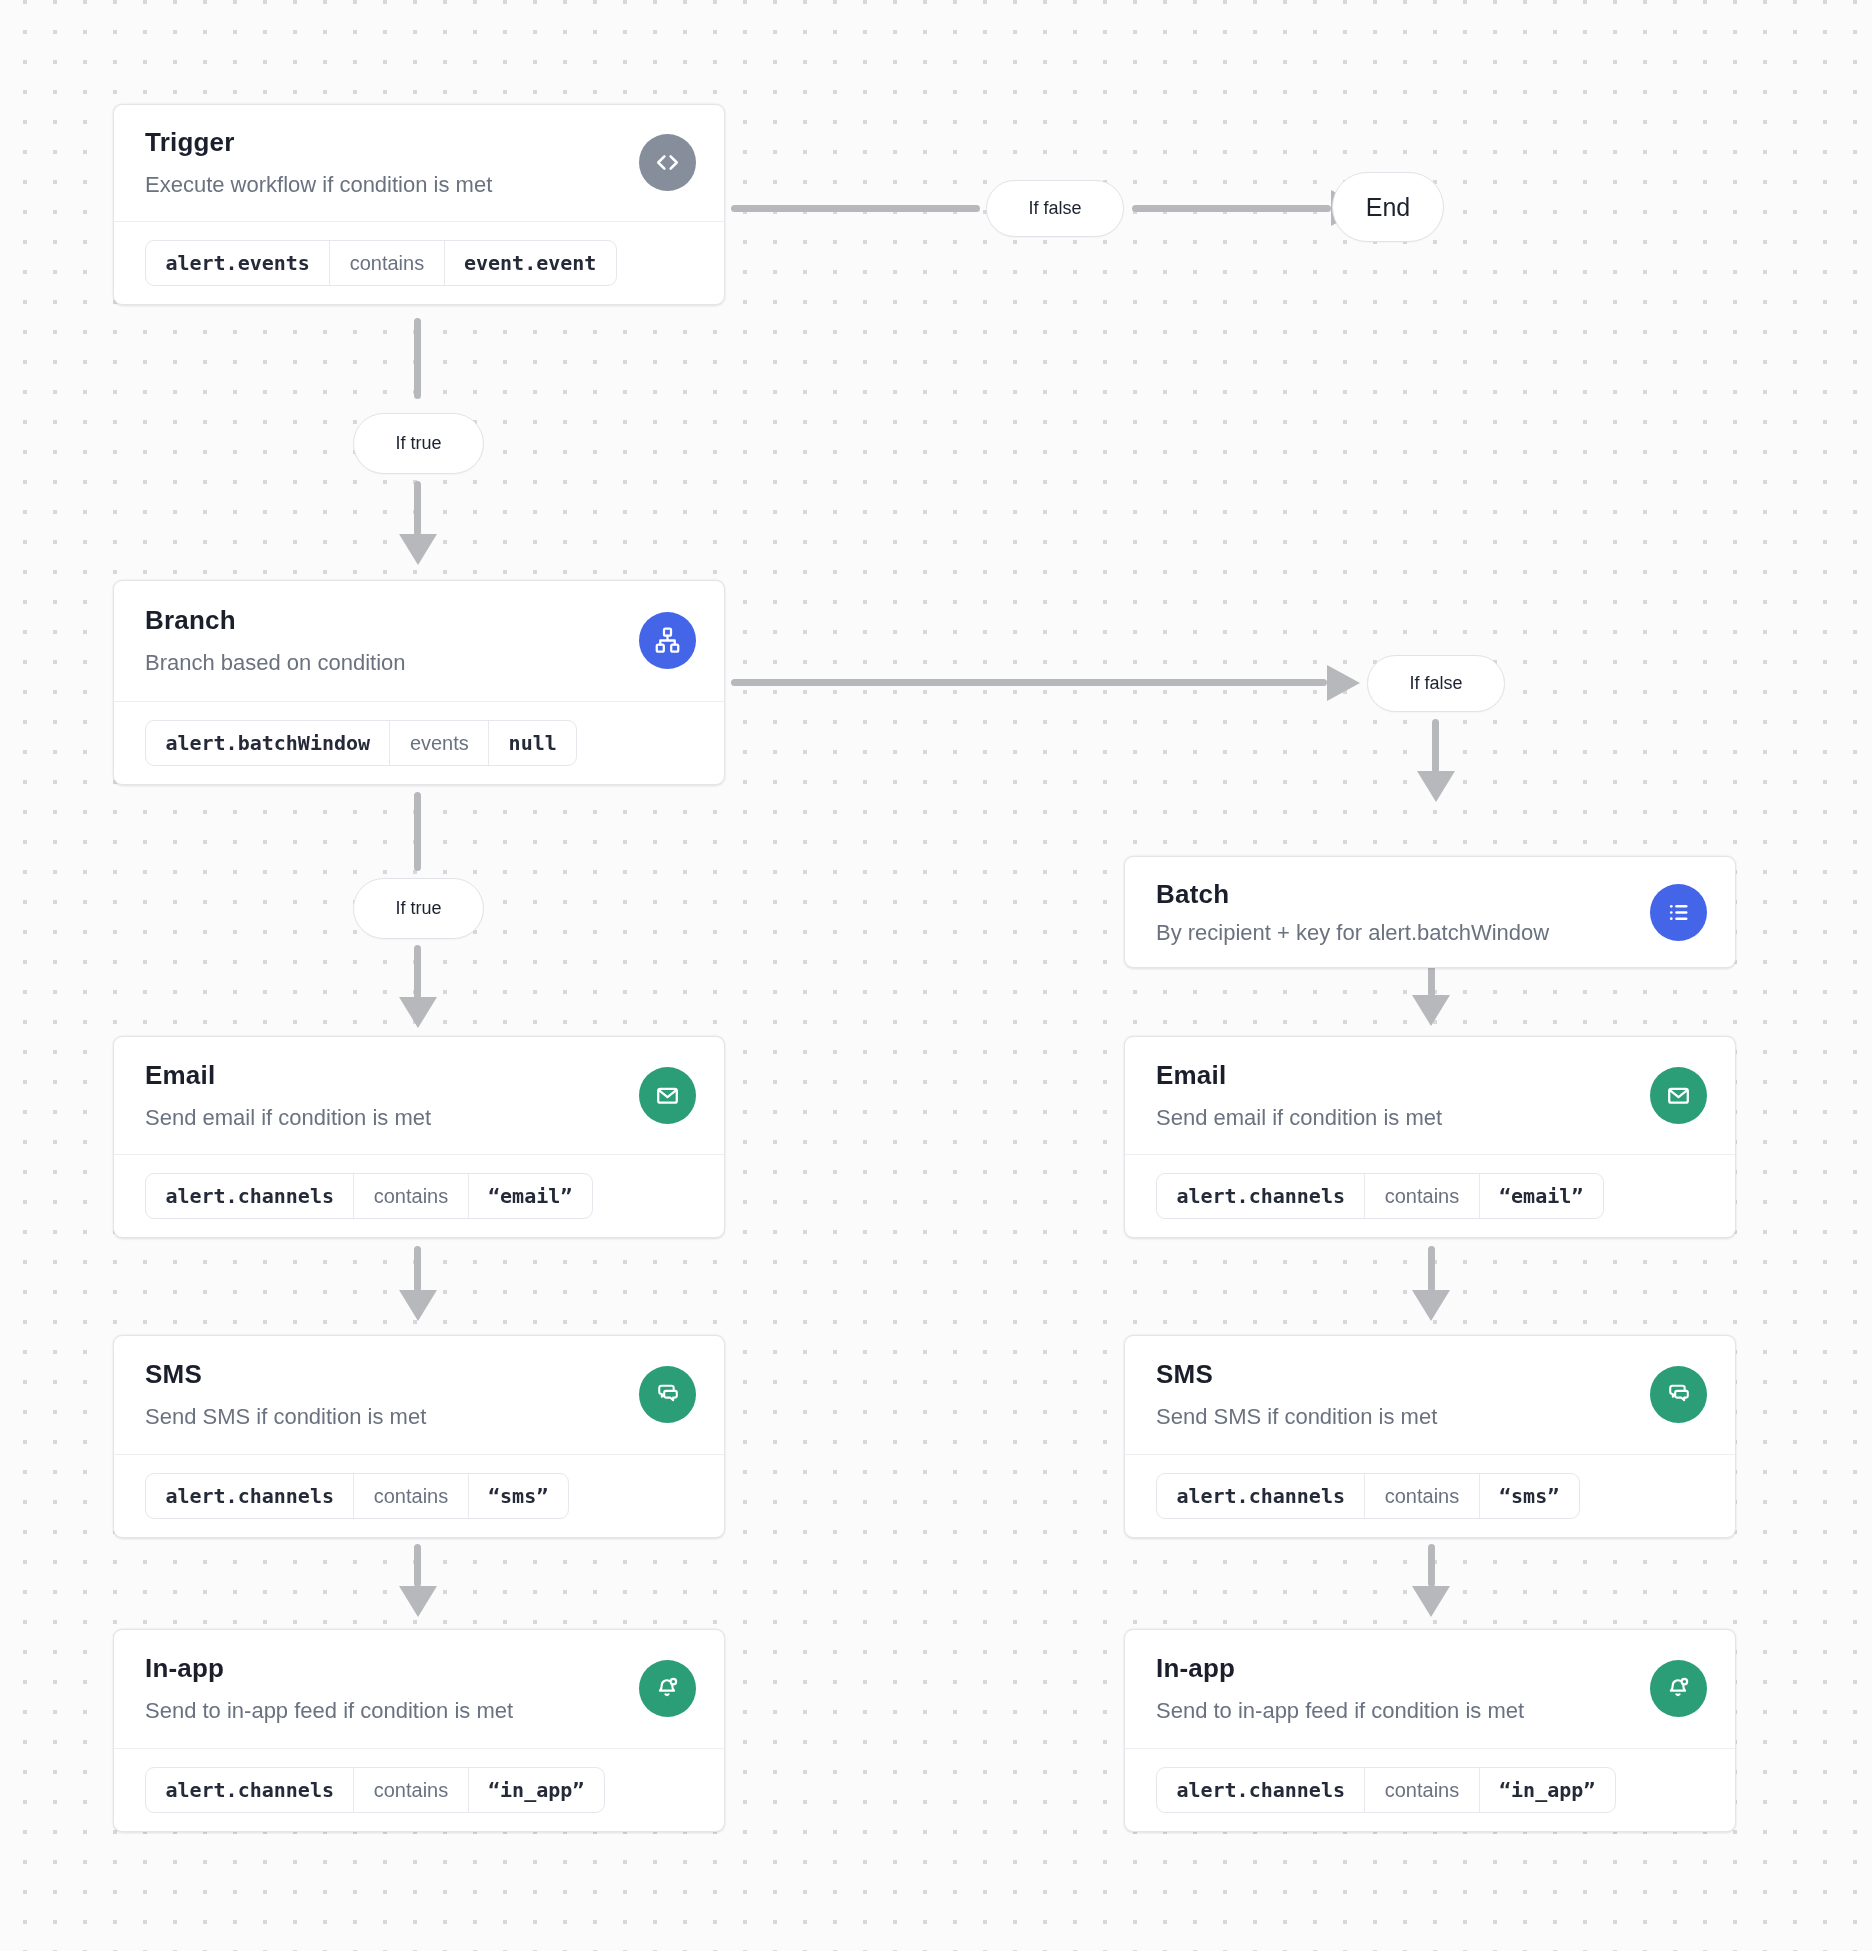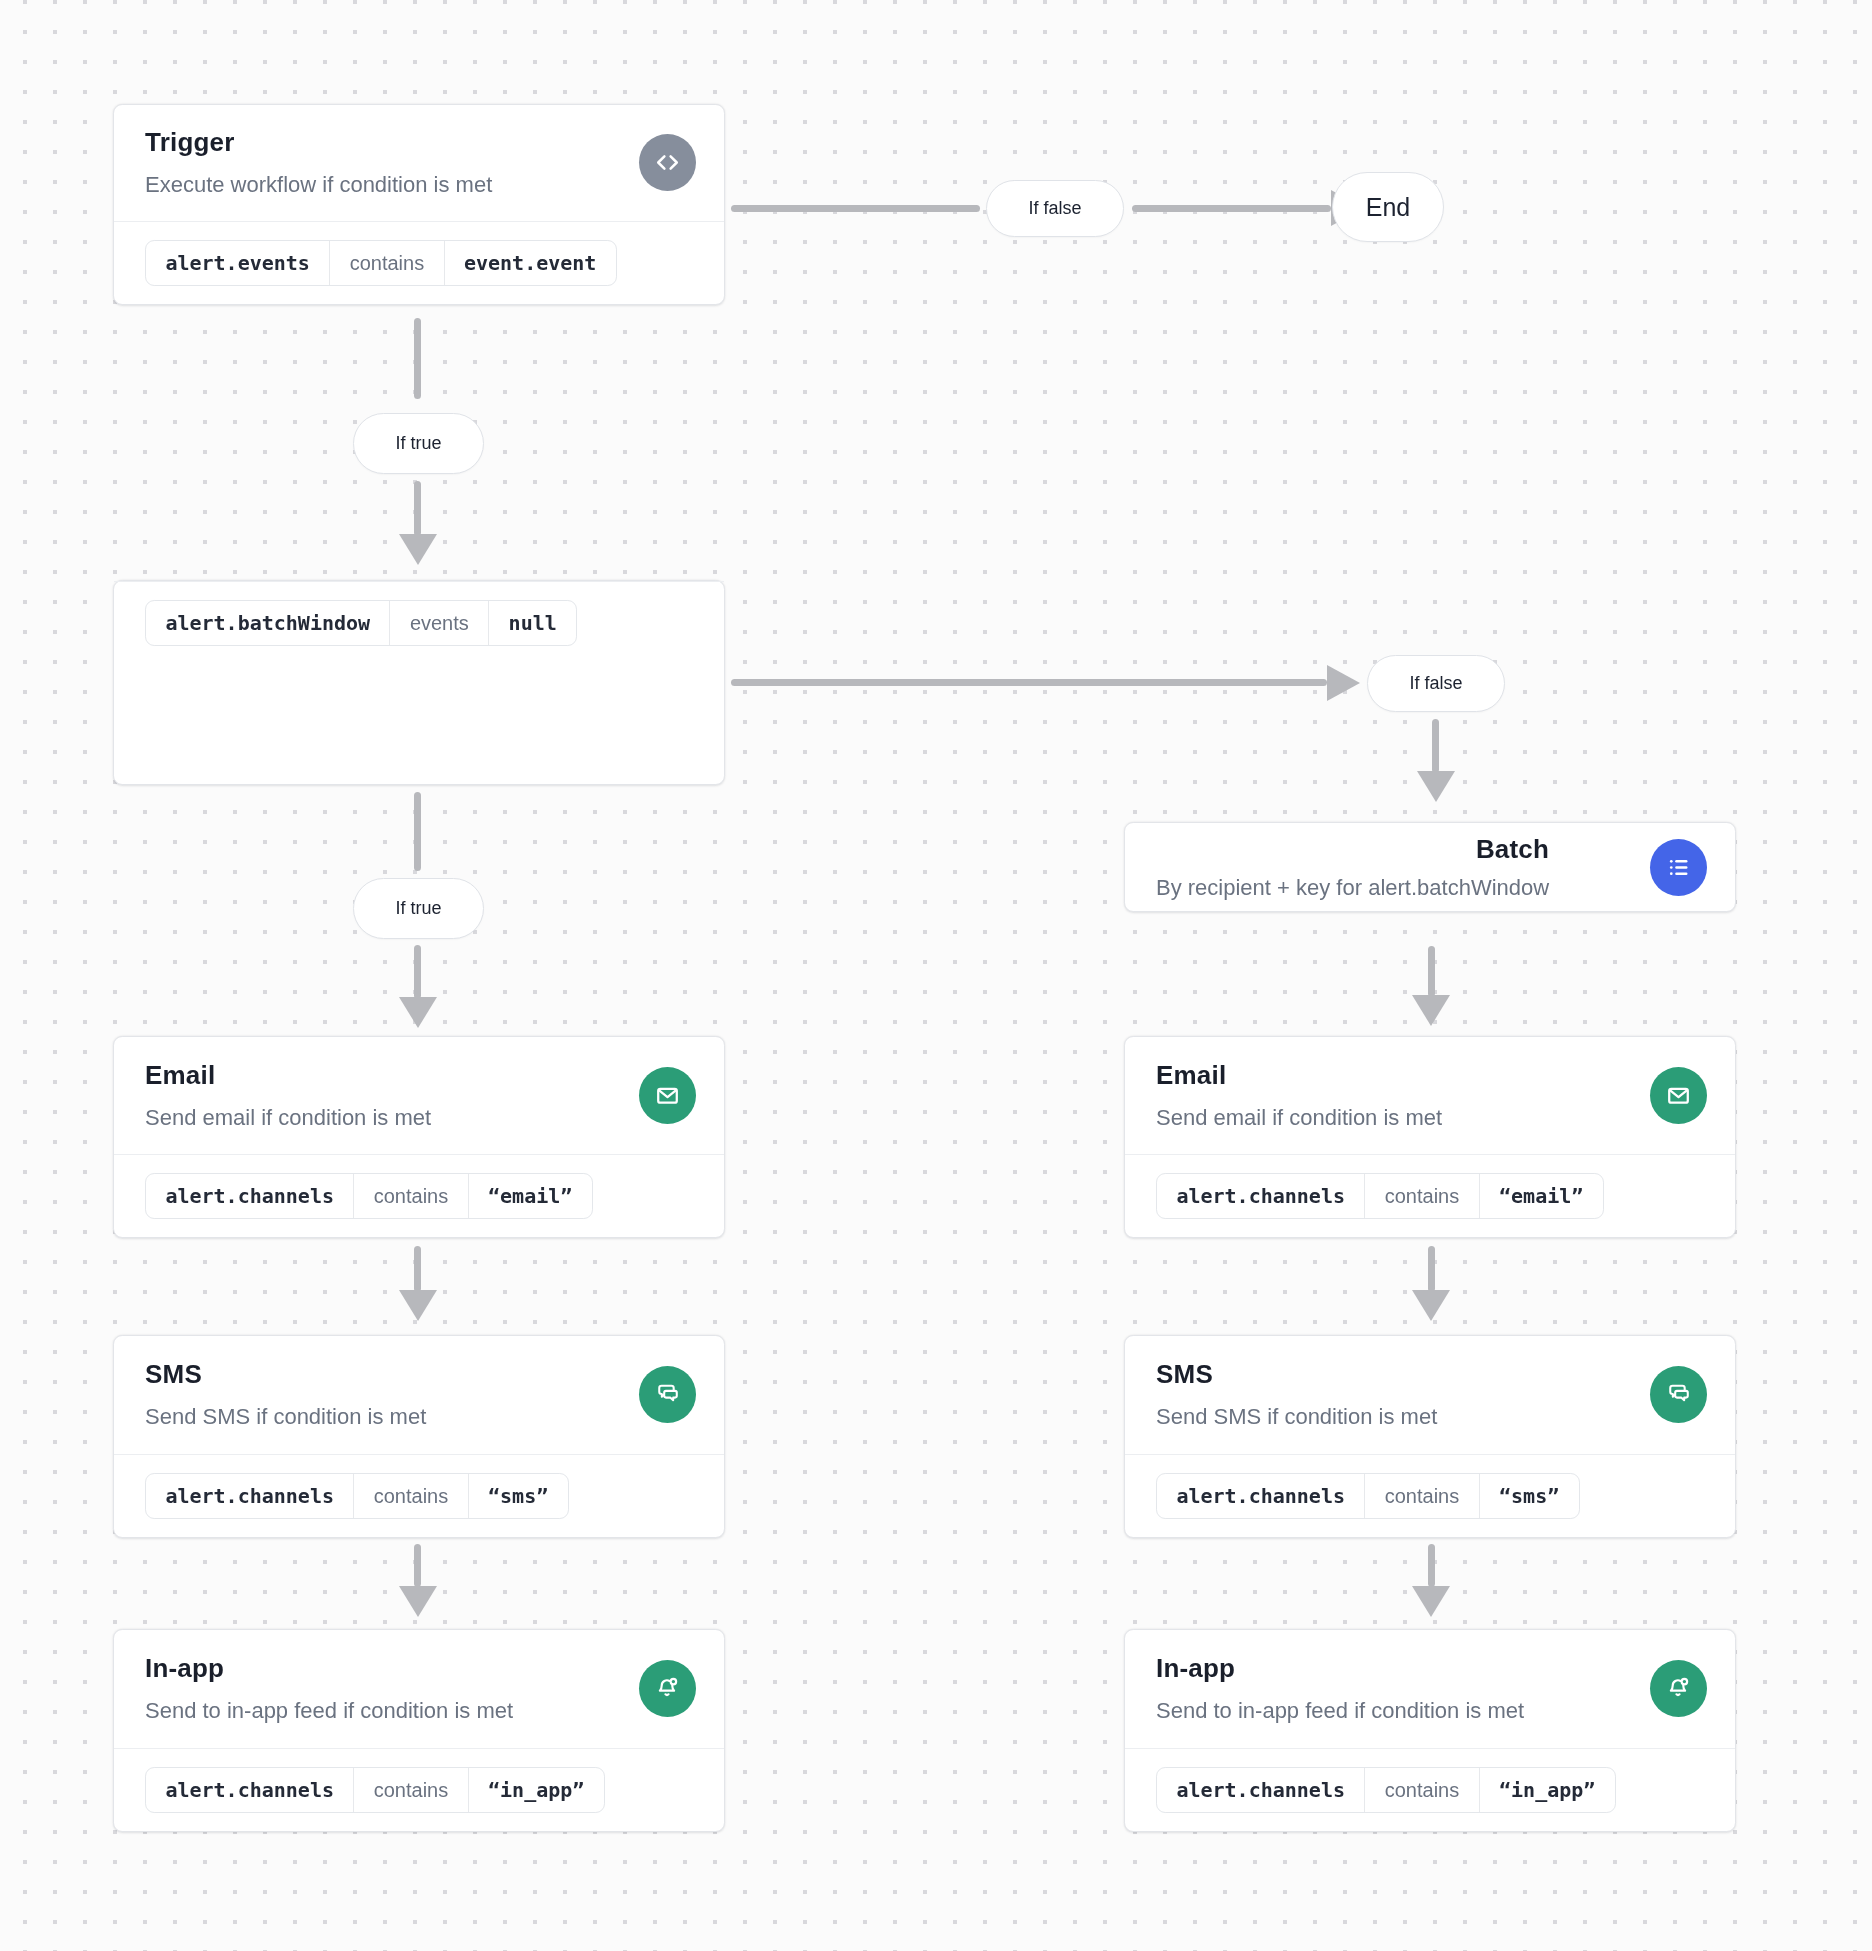--- a/index.html
+++ b/index.html
@@ -149,31 +149,45 @@
     <div class="node-conditions">
       <div class="chip-group">
         <span class="chip mono">alert.events</span>
         <span class="chip op">contains</span>
         <span class="chip mono">event.event</span>
       </div>
     </div>
   </div>
 
   <div class="node" style="left:113px;top:580px;height:205px;">
+    <div class="node-header">
+      <div class="node-texts">
+        <div class="node-title">Branch</div>
+        <div class="node-subtitle">Branch based on condition</div>
+      </div>
+      <div class="icon-circle blue">
+        <svg width="33" height="33" viewBox="0 0 32 32" fill="none" stroke="#fff" stroke-width="2.2" stroke-linecap="round" stroke-linejoin="round">
+          <rect x="12.6" y="4.5" width="6.8" height="6.8" rx="1.4"></rect>
+          <path d="M16 11.3 V16 M9 20 V16 H23 V20"></path>
+          <rect x="5.6" y="20" width="6.8" height="6.8" rx="1.4"></rect>
+          <rect x="19.6" y="20" width="6.8" height="6.8" rx="1.4"></rect>
+        </svg>
+      </div>
+    </div>
     <div class="node-divider"></div>
     <div class="node-conditions">
       <div class="chip-group">
         <span class="chip mono">alert.batchWindow</span>
         <span class="chip op">events</span>
         <span class="chip mono">null</span>
       </div>
     </div>
   </div>
 
-  <div class="node" style="left:1124px;top:822px;height:90px;text-align:right;">
+  <div class="node" style="left:1124px;top:856px;height:112px;">
     <div class="node-header">
       <div class="node-texts" style="gap:10px;">
         <div class="node-title">Batch</div>
         <div class="node-subtitle">By recipient + key for alert.batchWindow</div>
       </div>
       <div class="icon-circle blue">
         <svg width="33" height="33" viewBox="0 0 32 32" fill="#fff" stroke="#fff" stroke-width="2.4" stroke-linecap="round">
           <circle cx="9" cy="10" r="1.3" stroke="none"></circle>
             <line x1="14" y1="10" x2="23.5" y2="10"></line>
           <circle cx="9" cy="16" r="1.3" stroke="none"></circle>

